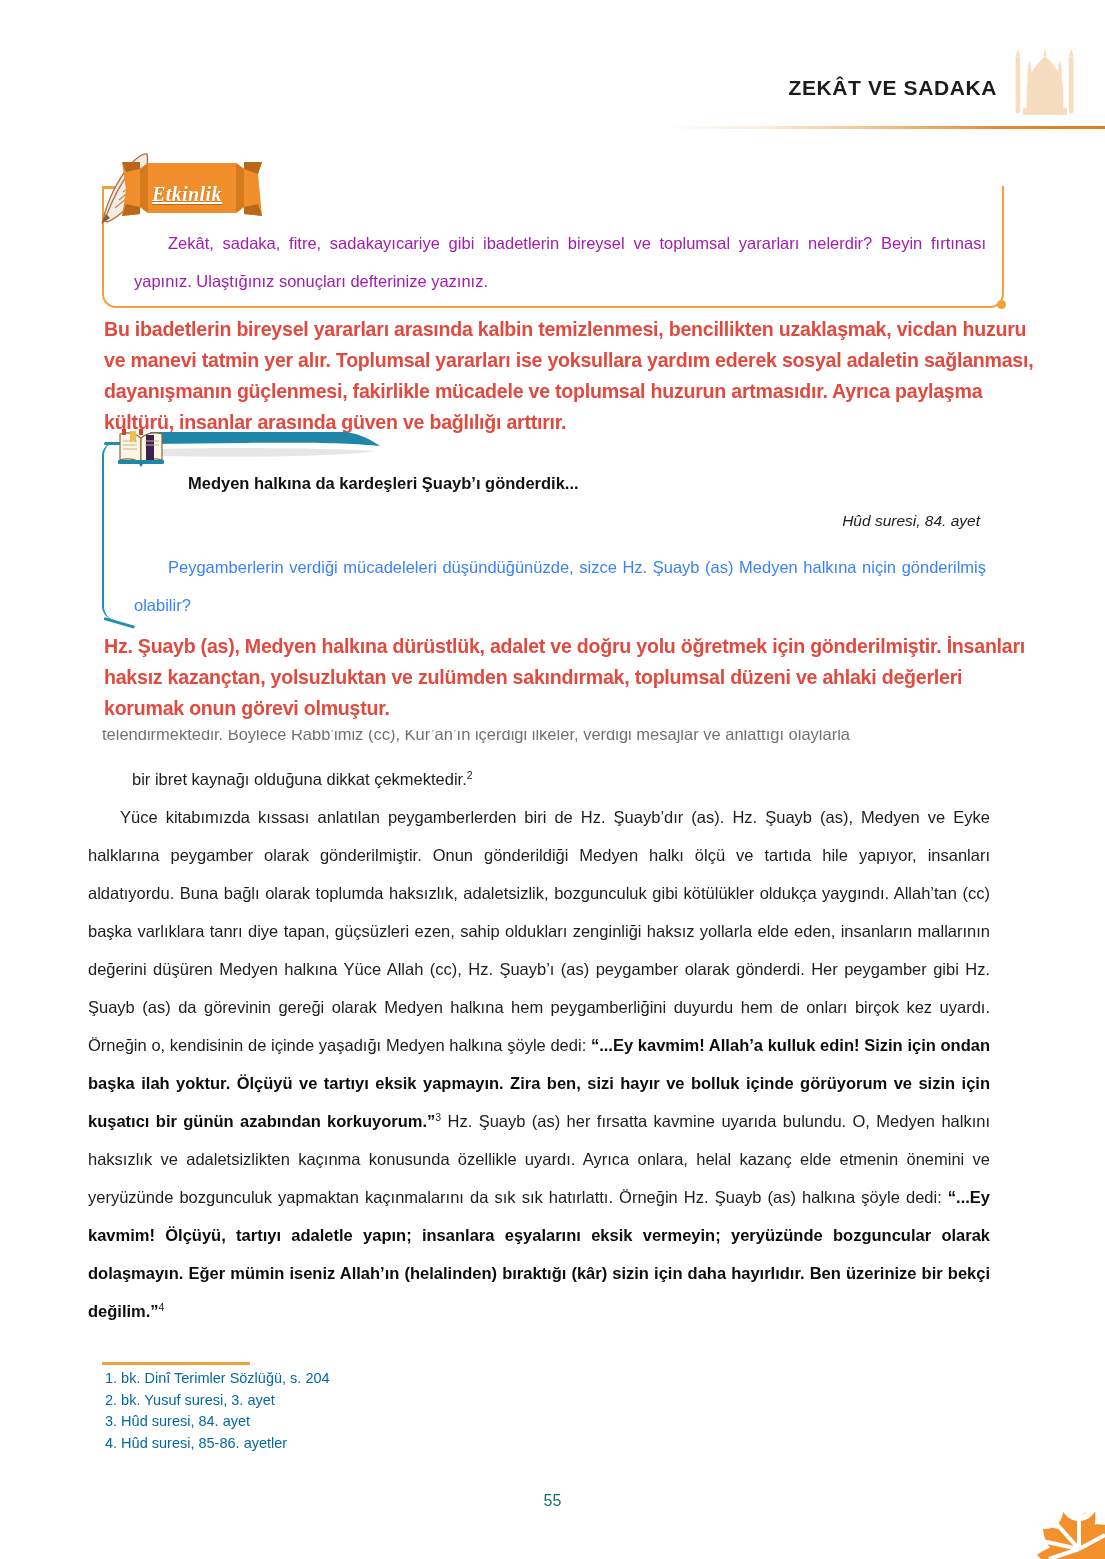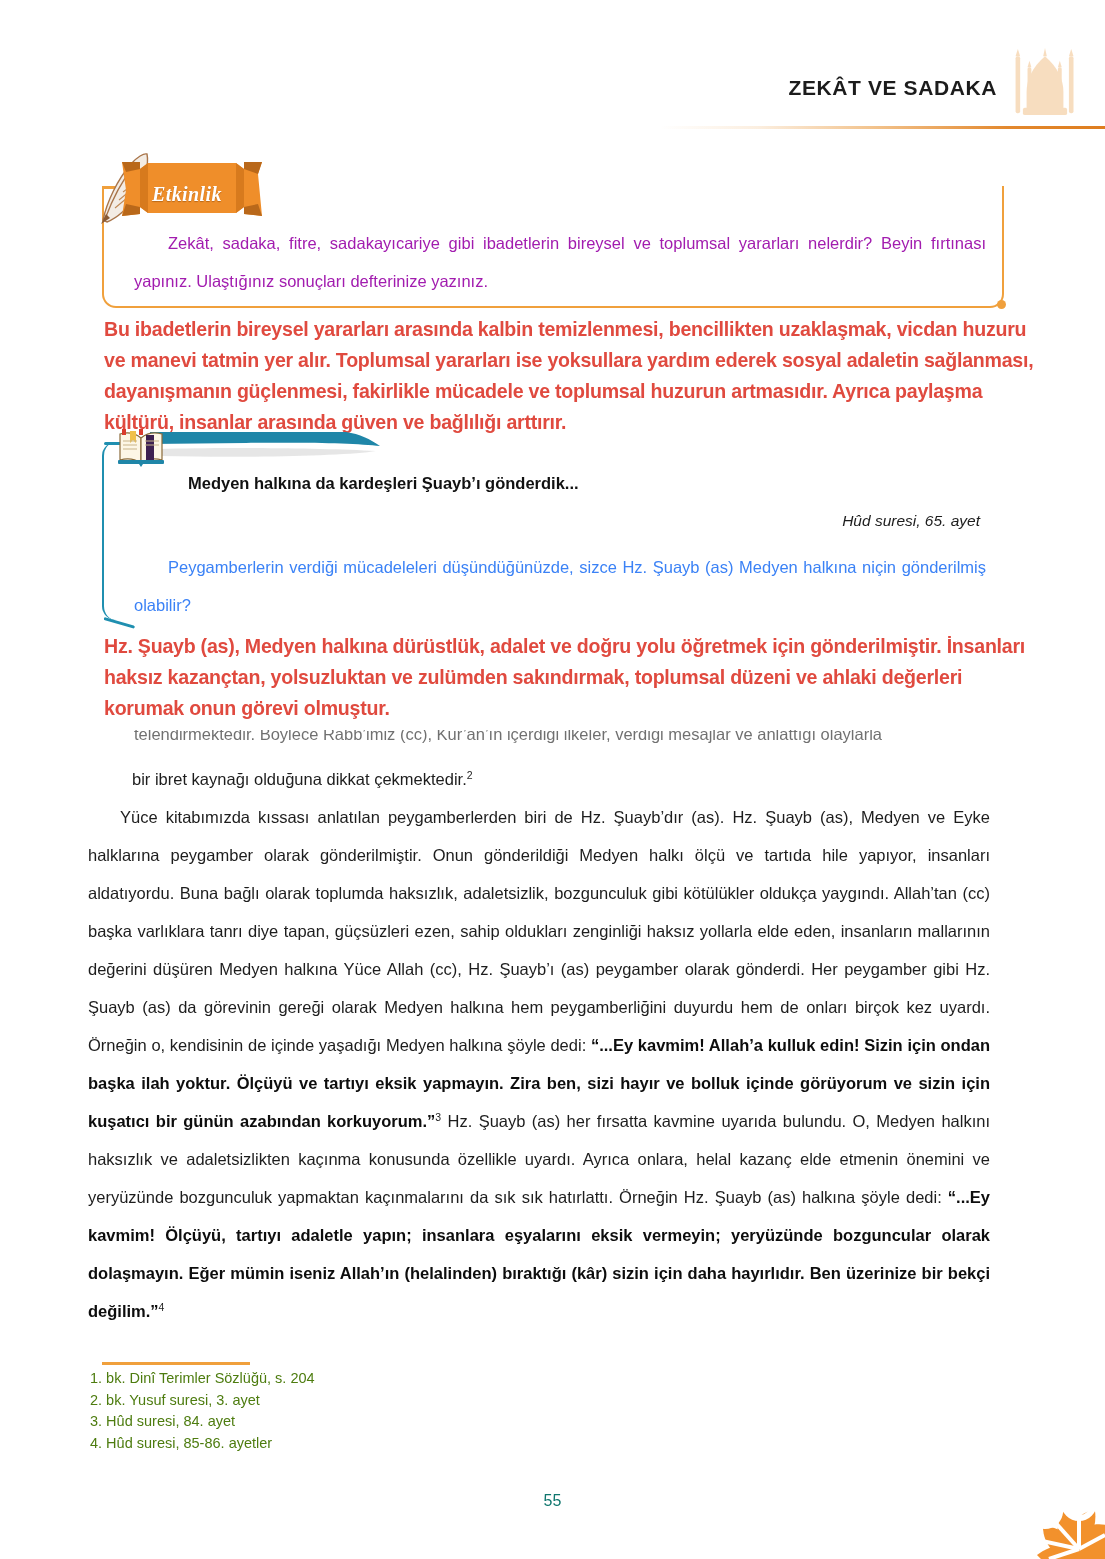--- a/index.html
+++ b/index.html
@@ -110,20 +110,21 @@
     left: 152px;
     top: 183px;
     font-family: "Liberation Serif", serif;
     font-style: italic;
     font-weight: bold;
     font-size: 20px;
     color: #ffffff;
     text-shadow: 0 1px 1px rgba(120,60,0,0.45);
     letter-spacing: 0.4px;
     z-index: 6;
+    text-decoration: underline;
   }
   #etkinlik-text {
     position: absolute;
     left: 134px;
     top: 224px;
     width: 852px;
     font-size: 16.5px;
     line-height: 38px;
     color: #a21caf;
     text-align: justify;
@@ -239,21 +240,20 @@
     left: 102px;
     top: 730px;
     width: 902px;
     height: 26px;
     overflow: hidden;
     font-size: 16.5px;
     line-height: 26px;
     color: #3a3a3a;
     opacity: 0.72;
     white-space: nowrap;
-    margin-left: 32px;
   }
   #body-cut-line span { display: block; margin-top: -9px; }
 
   #body-para-0 {
     position: absolute;
     left: 102px;
     top: 760px;
     width: 902px;
     font-size: 16.5px;
     line-height: 38px;
@@ -279,26 +279,26 @@
   #footnote-rule {
     position: absolute;
     left: 102px;
     top: 1362px;
     width: 148px;
     height: 2.5px;
     background: #f0a03c;
   }
   #footnotes {
     position: absolute;
-    left: 90px;
+    left: 105px;
     top: 1368px;
     width: 600px;
     font-size: 14.5px;
     line-height: 21.5px;
-    color: #4d7c0f;
+    color: #0369a1;
   }
 
   
   #page-number {
     position: absolute;
     left: 0;
     top: 1492px;
     width: 1105px;
     text-align: center;
     font-size: 16px;
@@ -383,21 +383,21 @@
     <path d="M13 2 L13 14 L16 11 L19 14 L19 2 Z" fill="#f0c04a"></path>
     <path d="M6 12 L20 12 M6 16 L20 16 M6 20 L20 20" stroke="#c9b48a" stroke-width="1"></path>
     <path d="M28 12 L42 12 M28 16 L42 16" stroke="#c9b48a" stroke-width="1"></path>
     <rect x="1" y="31" width="46" height="4" rx="1" fill="#1f86a8"></rect>
     <path d="M22 35 L26 35 L24 38 Z" fill="#1f86a8"></path>
     <rect x="5" y="0" width="4" height="6" fill="#d93c2e"></rect>
     <rect x="22" y="0" width="4" height="6" fill="#d93c2e"></rect>
   </svg>
 
   <div id="ayet-quote">Medyen halkına da kardeşleri Şuayb’ı gönderdik...</div>
-  <div id="ayet-source">Hûd suresi, 65. ayet</div>
+  <div id="ayet-source">Hûd suresi, 84. ayet</div>
   <div id="ayet-question">Peygamberlerin verdiği mücadeleleri düşündüğünüzde, sizce Hz. Şuayb (as) Medyen halkına niçin gönderilmiş olabilir?</div>
 
   <div class="answer-red" id="answer-red-2">Hz. Şuayb (as), Medyen halkına dürüstlük, adalet ve doğru yolu öğretmek için gönderilmiştir. İnsanları haksız kazançtan, yolsuzluktan ve zulümden sakındırmak, toplumsal düzeni ve ahlaki değerleri korumak onun görevi olmuştur.</div>
 
   <div id="body-cut-line">
     <span>telendirmektedir. Böylece Rabb’imiz (cc), Kur’an’ın içerdiği ilkeler, verdiği mesajlar ve anlattığı olaylarla</span>
   </div>
 
   <div id="body-para-0">
     <span>bir ibret kaynağı olduğuna dikkat çekmektedir.</span><sup>2</sup>

